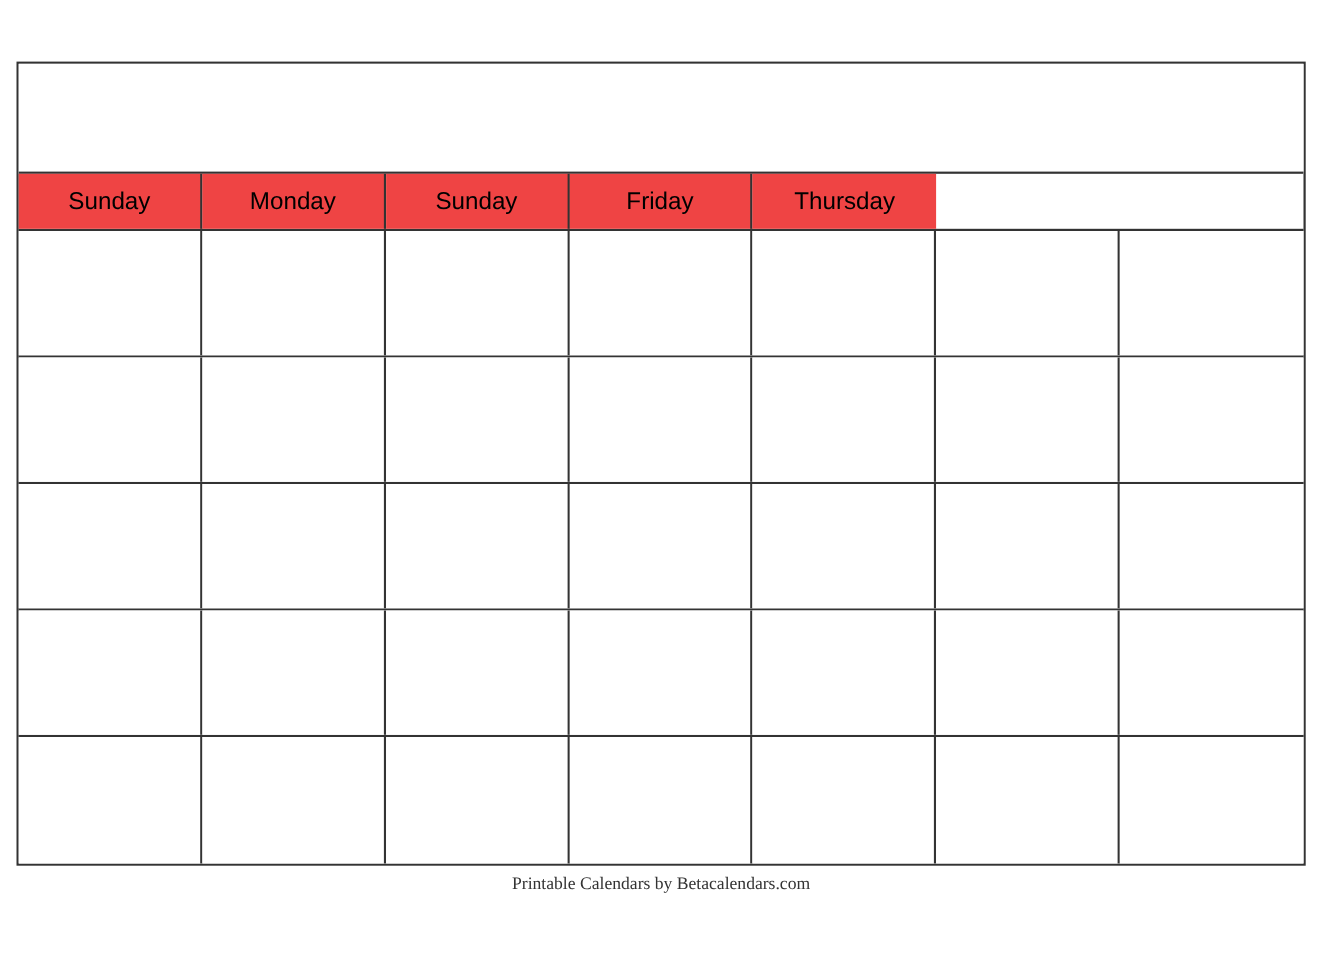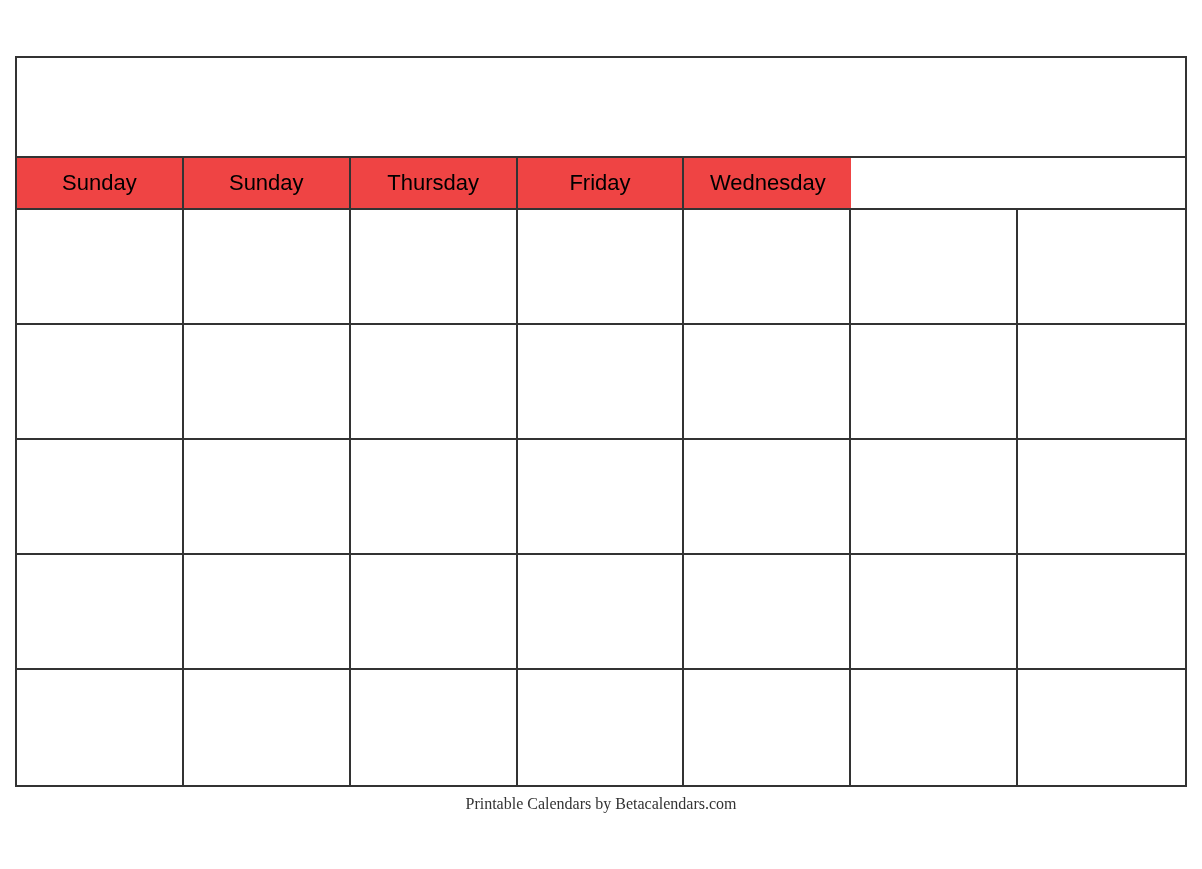--- a/index.html
+++ b/index.html
@@ -107,24 +107,24 @@
 
 <div class="page-wrapper">
   <div class="calendar-container">
 
     <div class="calendar-title-row"></div>
 
     <div class="calendar-grid">
 
       <div class="day-headers">
         <div class="day-header">Sunday</div>
+        <div class="day-header">Monday</div>
         <div class="day-header">Sunday</div>
+        <div class="day-header">Friday</div>
         <div class="day-header">Thursday</div>
-        <div class="day-header">Friday</div>
-        <div class="day-header">Wednesday</div>
       </div>
 
       <div class="calendar-rows">
 
         <div class="calendar-row">
           <div class="calendar-cell"></div>
           <div class="calendar-cell"></div>
           <div class="calendar-cell"></div>
           <div class="calendar-cell"></div>
           <div class="calendar-cell"></div>

